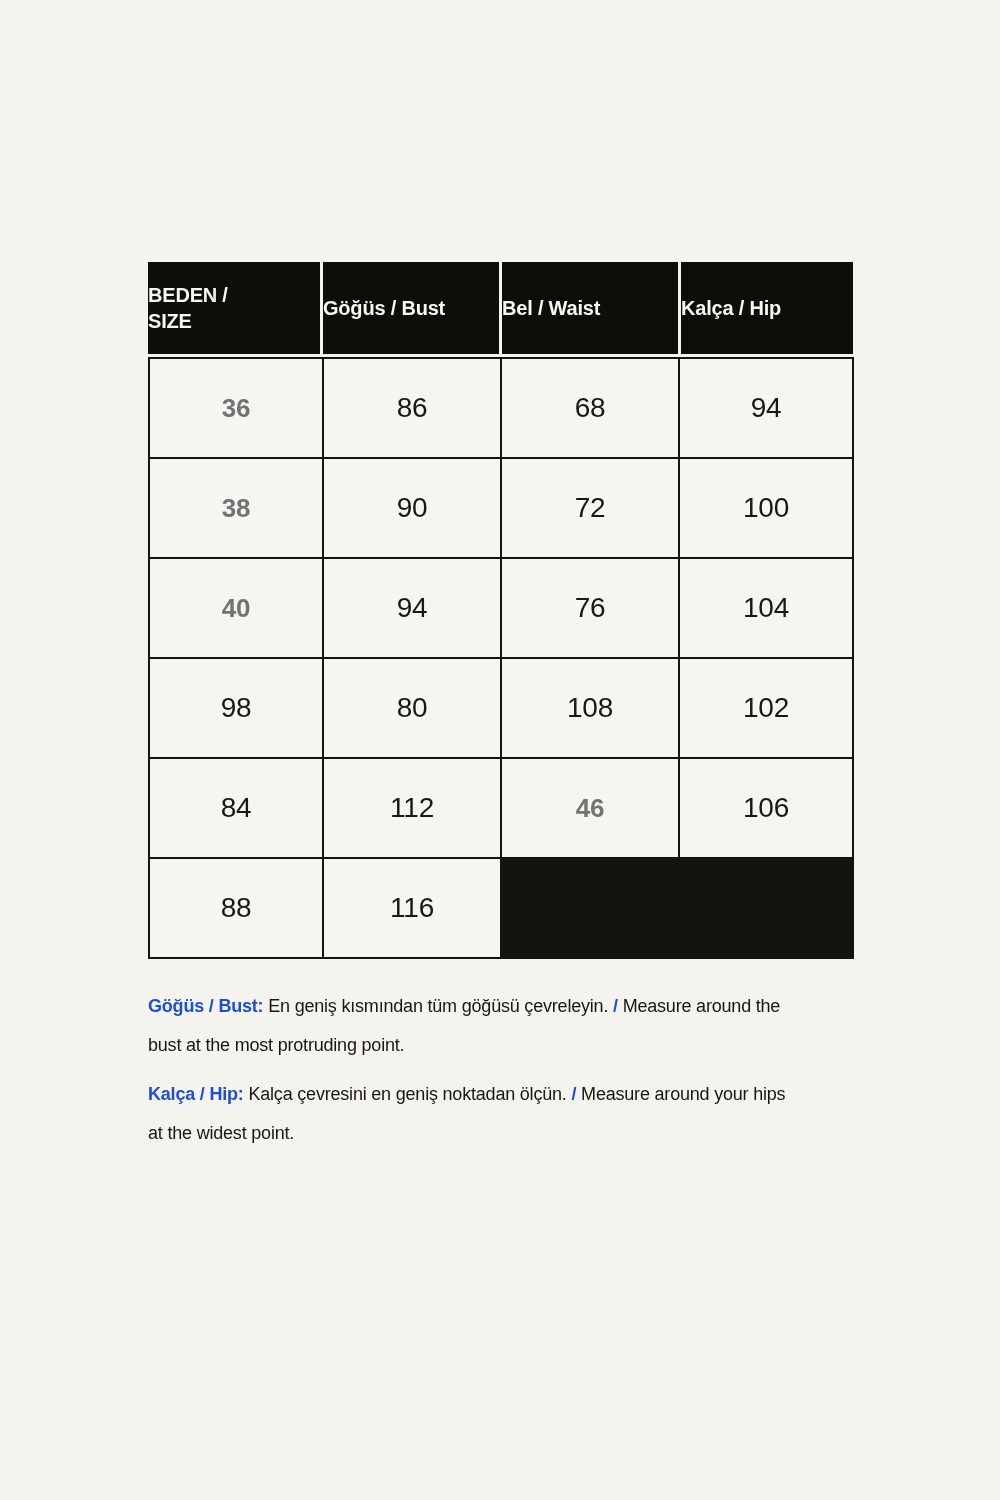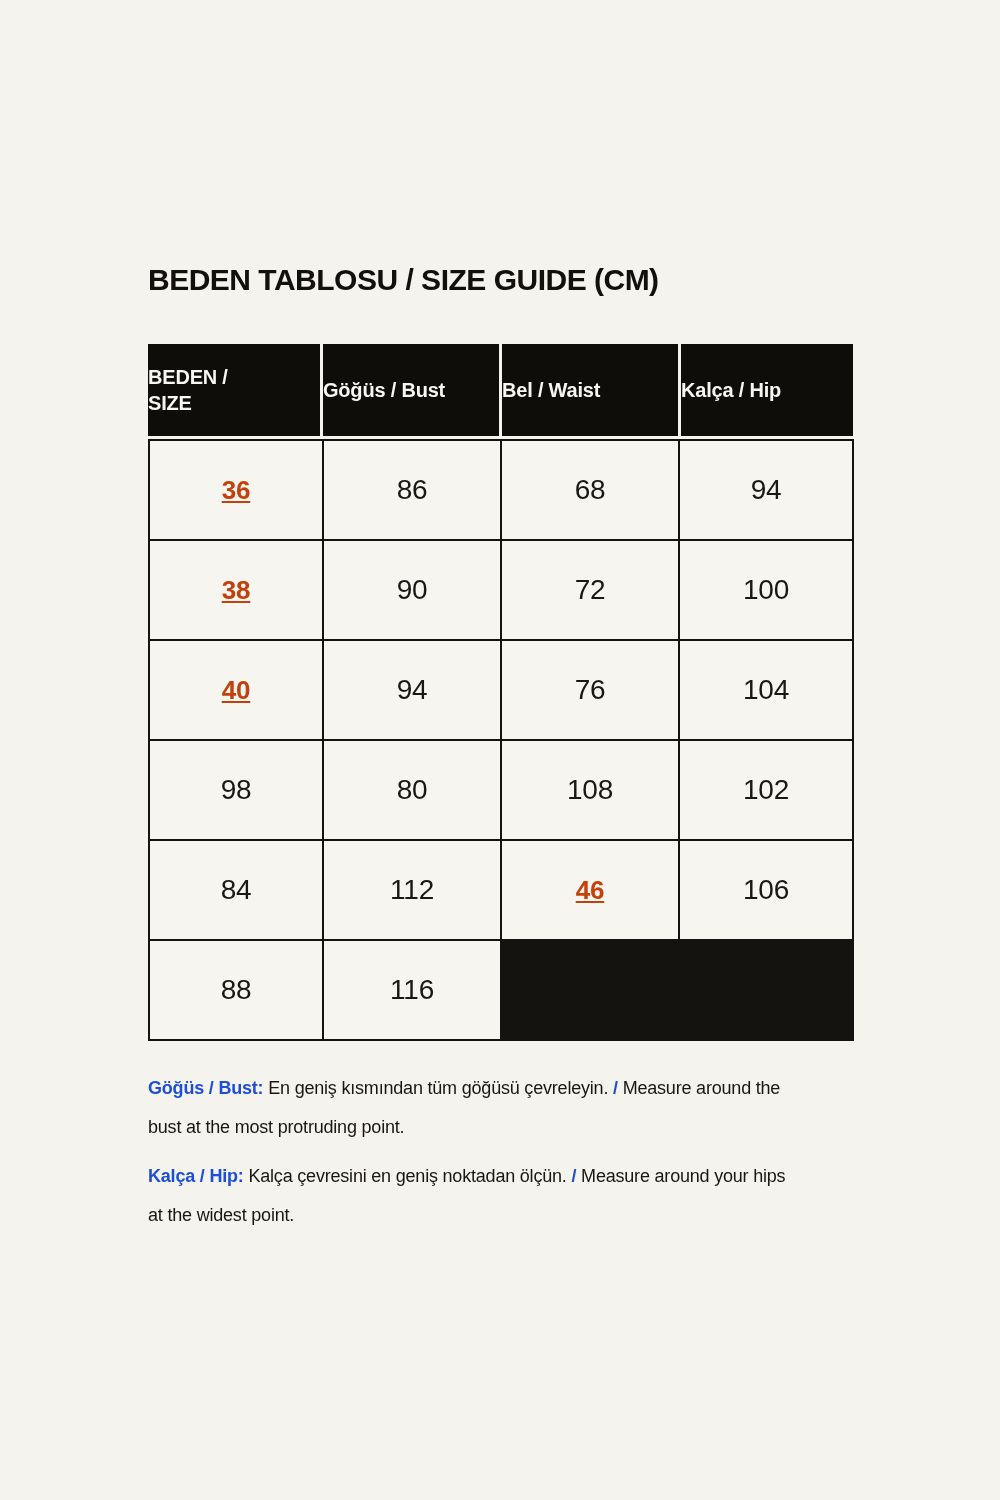--- a/index.html
+++ b/index.html
@@ -75,22 +75,21 @@
     display: flex;
     align-items: center;
     justify-content: center;
     font-size: 28px;
     letter-spacing: -0.2px;
     color: #1A1815;
   }
   .cell.size {
     font-weight: 700;
     font-size: 26px;
-    color: #c2410c;
-    text-decoration: underline;
+    color: #737373;
   }
   .notes {
     margin-top: 28px;
     width: 645px;
     font-size: 18px;
     line-height: 39px;
     letter-spacing: -0.2px;
     color: #191714;
   }
   .notes p {
@@ -100,21 +99,20 @@
     font-weight: 700;
     color: #1d4ed8;
   }
 </style>
 </head>
 <body>
 
 <div class="page">
   <div class="content">
 
-    <h1 class="title">BEDEN TABLOSU / SIZE GUIDE (CM)</h1>
 
     <div>
       <div class="thead">
         <div class="th th-first">
           <span class="th-label">BEDEN / SIZE</span>
         </div>
         <div class="th">
           <span class="th-label2">Göğüs / Bust</span>
         </div>
         <div class="th">

